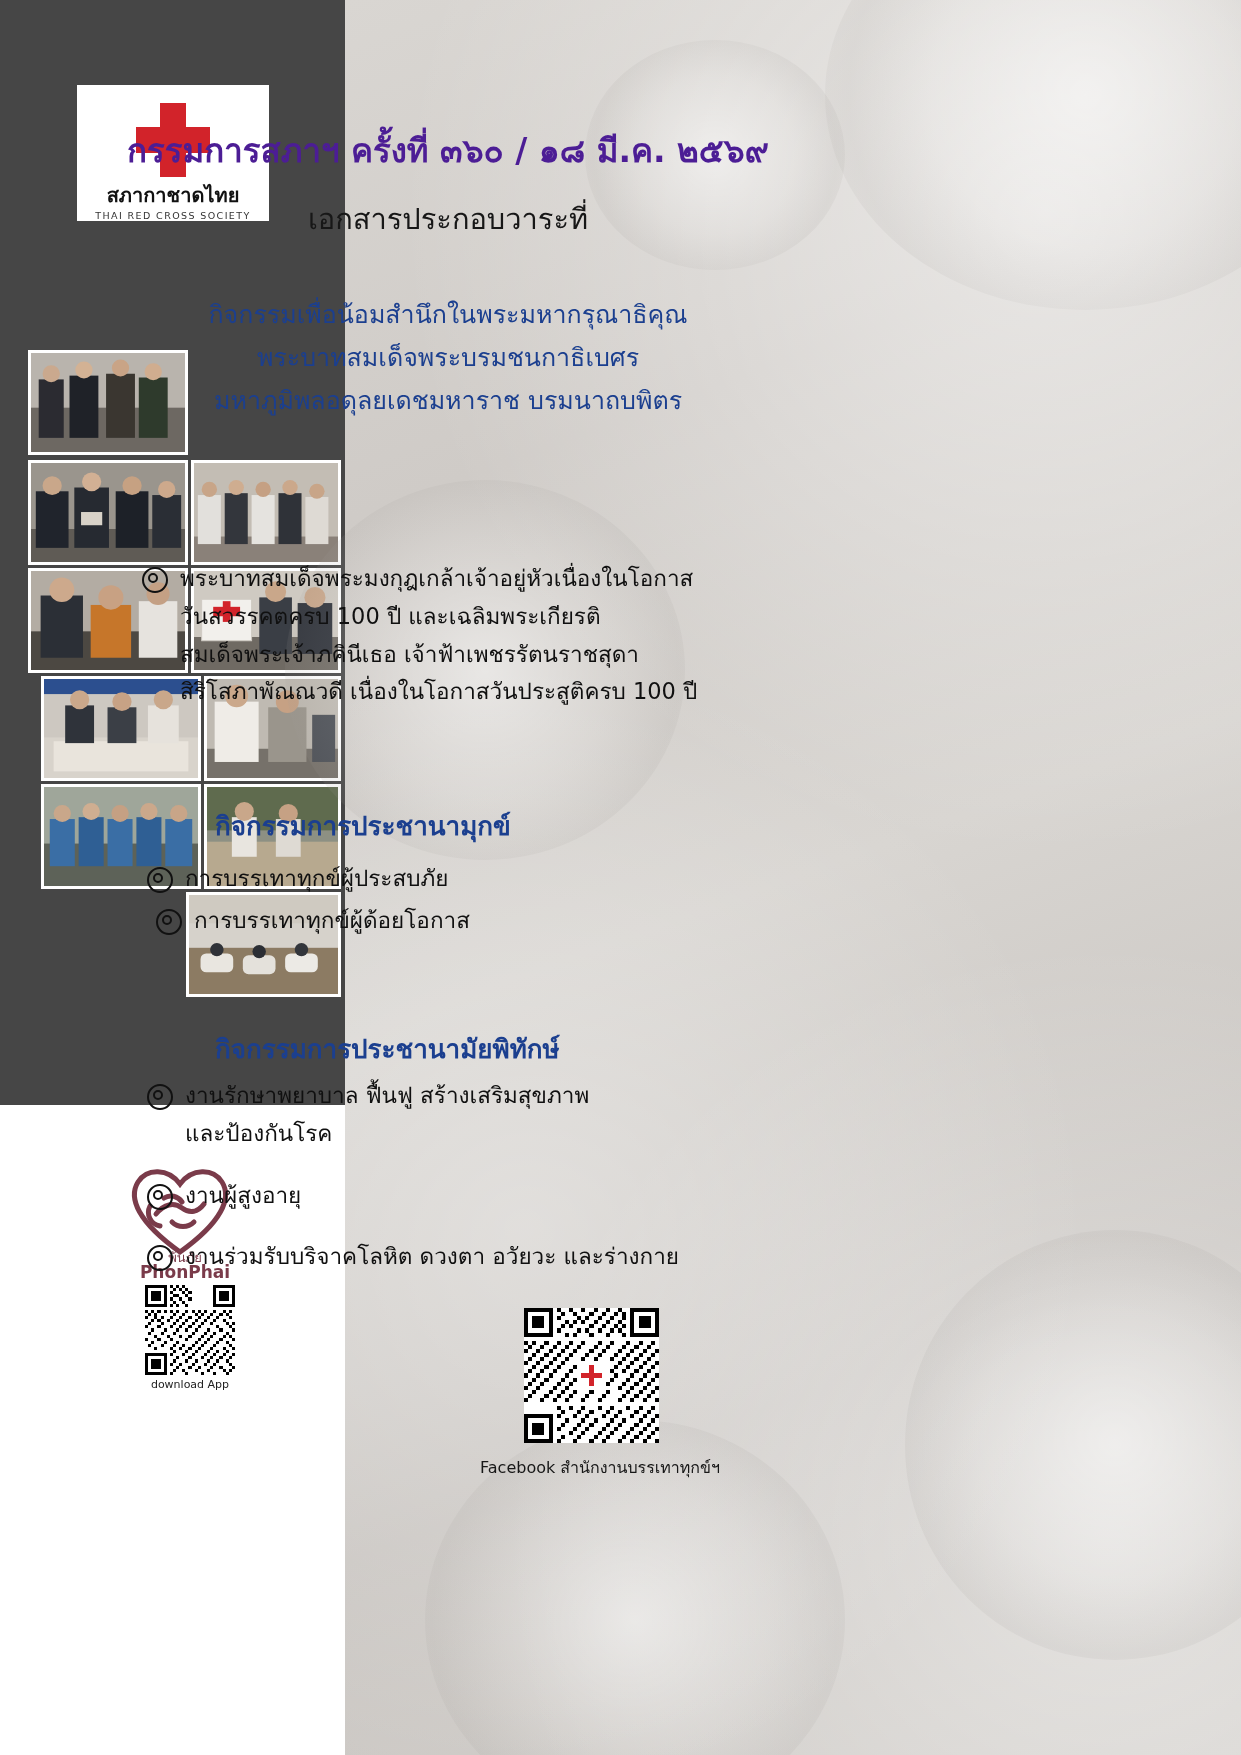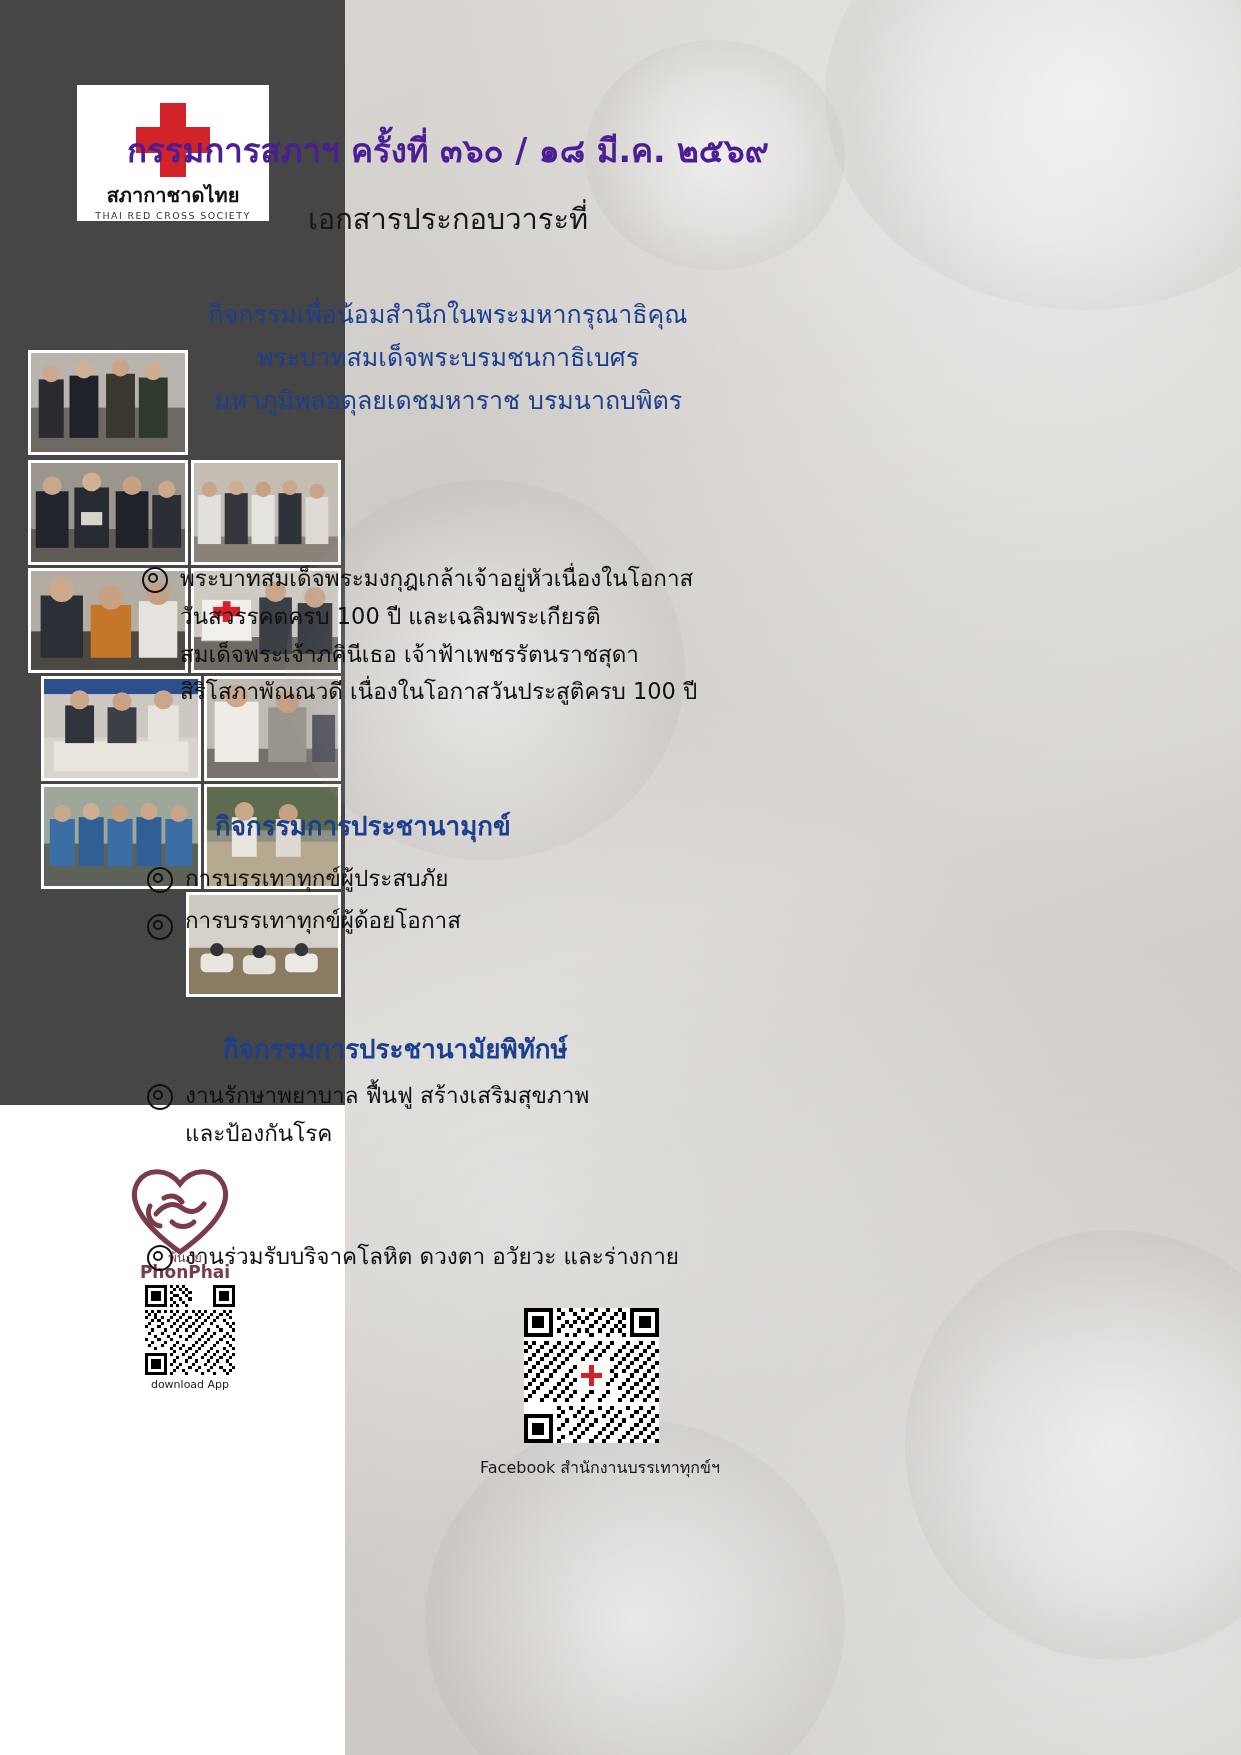--- a/index.html
+++ b/index.html
@@ -214,21 +214,21 @@
   }
 
   .section-head {
     position: absolute;
     color: #1b3f8f;
     font-size: 26px;
     font-weight: bold;
   }
   .sec1 { left: 215px; top: 495px; }
   .sec2 { left: 215px; top: 805px; }
-  .sec3 { left: 223px; top: 1028px; }
+  .sec3 { left: 215px; top: 1028px; }
 
   .bullet-row {
     position: absolute;
     display: flex;
     align-items: flex-start;
     color: #101010;
     font-size: 22.5px;
     line-height: 1.68;
   }
   .bullet-mark {
@@ -249,21 +249,21 @@
     width: 10px;
     height: 10px;
     border-radius: 50%;
     border: 2px solid #111;
     box-sizing: border-box;
   }
   .bullet-text { display: block; }
 
   .b1 { left: 142px; top: 546px; width: 720px; margin-top: 14px; }
   .b2 { left: 147px; top: 860px; width: 700px; }
-  .b3 { left: 147px; top: 902px; width: 700px; align-items: flex-end; }
+  .b3 { left: 156px; top: 902px; width: 700px; }
   .b4 { left: 147px; top: 1077px; width: 700px; }
   .b5 { left: 147px; top: 1177px; width: 700px; }
   .b6 { left: 147px; top: 1238px; width: 740px; }
 
   .qr-right {
     position: absolute;
     left: 524px;
     top: 1308px;
     width: 135px;
     height: 135px;
@@ -699,20 +699,24 @@
     <span class="bullet-text">การบรรเทาทุกข์ผู้ด้อยโอกาส</span>
   </div>
 
   <div class="section-head sec3">กิจกรรมการประชานามัยพิทักษ์</div>
   <div class="bullet-row b4">
     <span class="bullet-mark"></span>
     <span>
       <span class="bullet-text">งานรักษาพยาบาล ฟื้นฟู สร้างเสริมสุขภาพ</span>
       <span class="bullet-text">และป้องกันโรค</span>
     </span>
+  </div>
+  <div class="bullet-row b5">
+    <span class="bullet-mark"></span>
+    <span class="bullet-text">งานผู้สูงอายุ</span>
   </div>
   <div class="bullet-row b6">
     <span class="bullet-mark"></span>
     <span class="bullet-text">งานร่วมรับบริจาคโลหิต ดวงตา อวัยวะ และร่างกาย</span>
   </div>
 
   <div class="qr-right">
     <svg viewBox="0 0 33 33" width="135" height="135" shape-rendering="crispEdges">
       <rect width="33" height="33" fill="#ffffff"></rect>
       <g fill="#000000">

